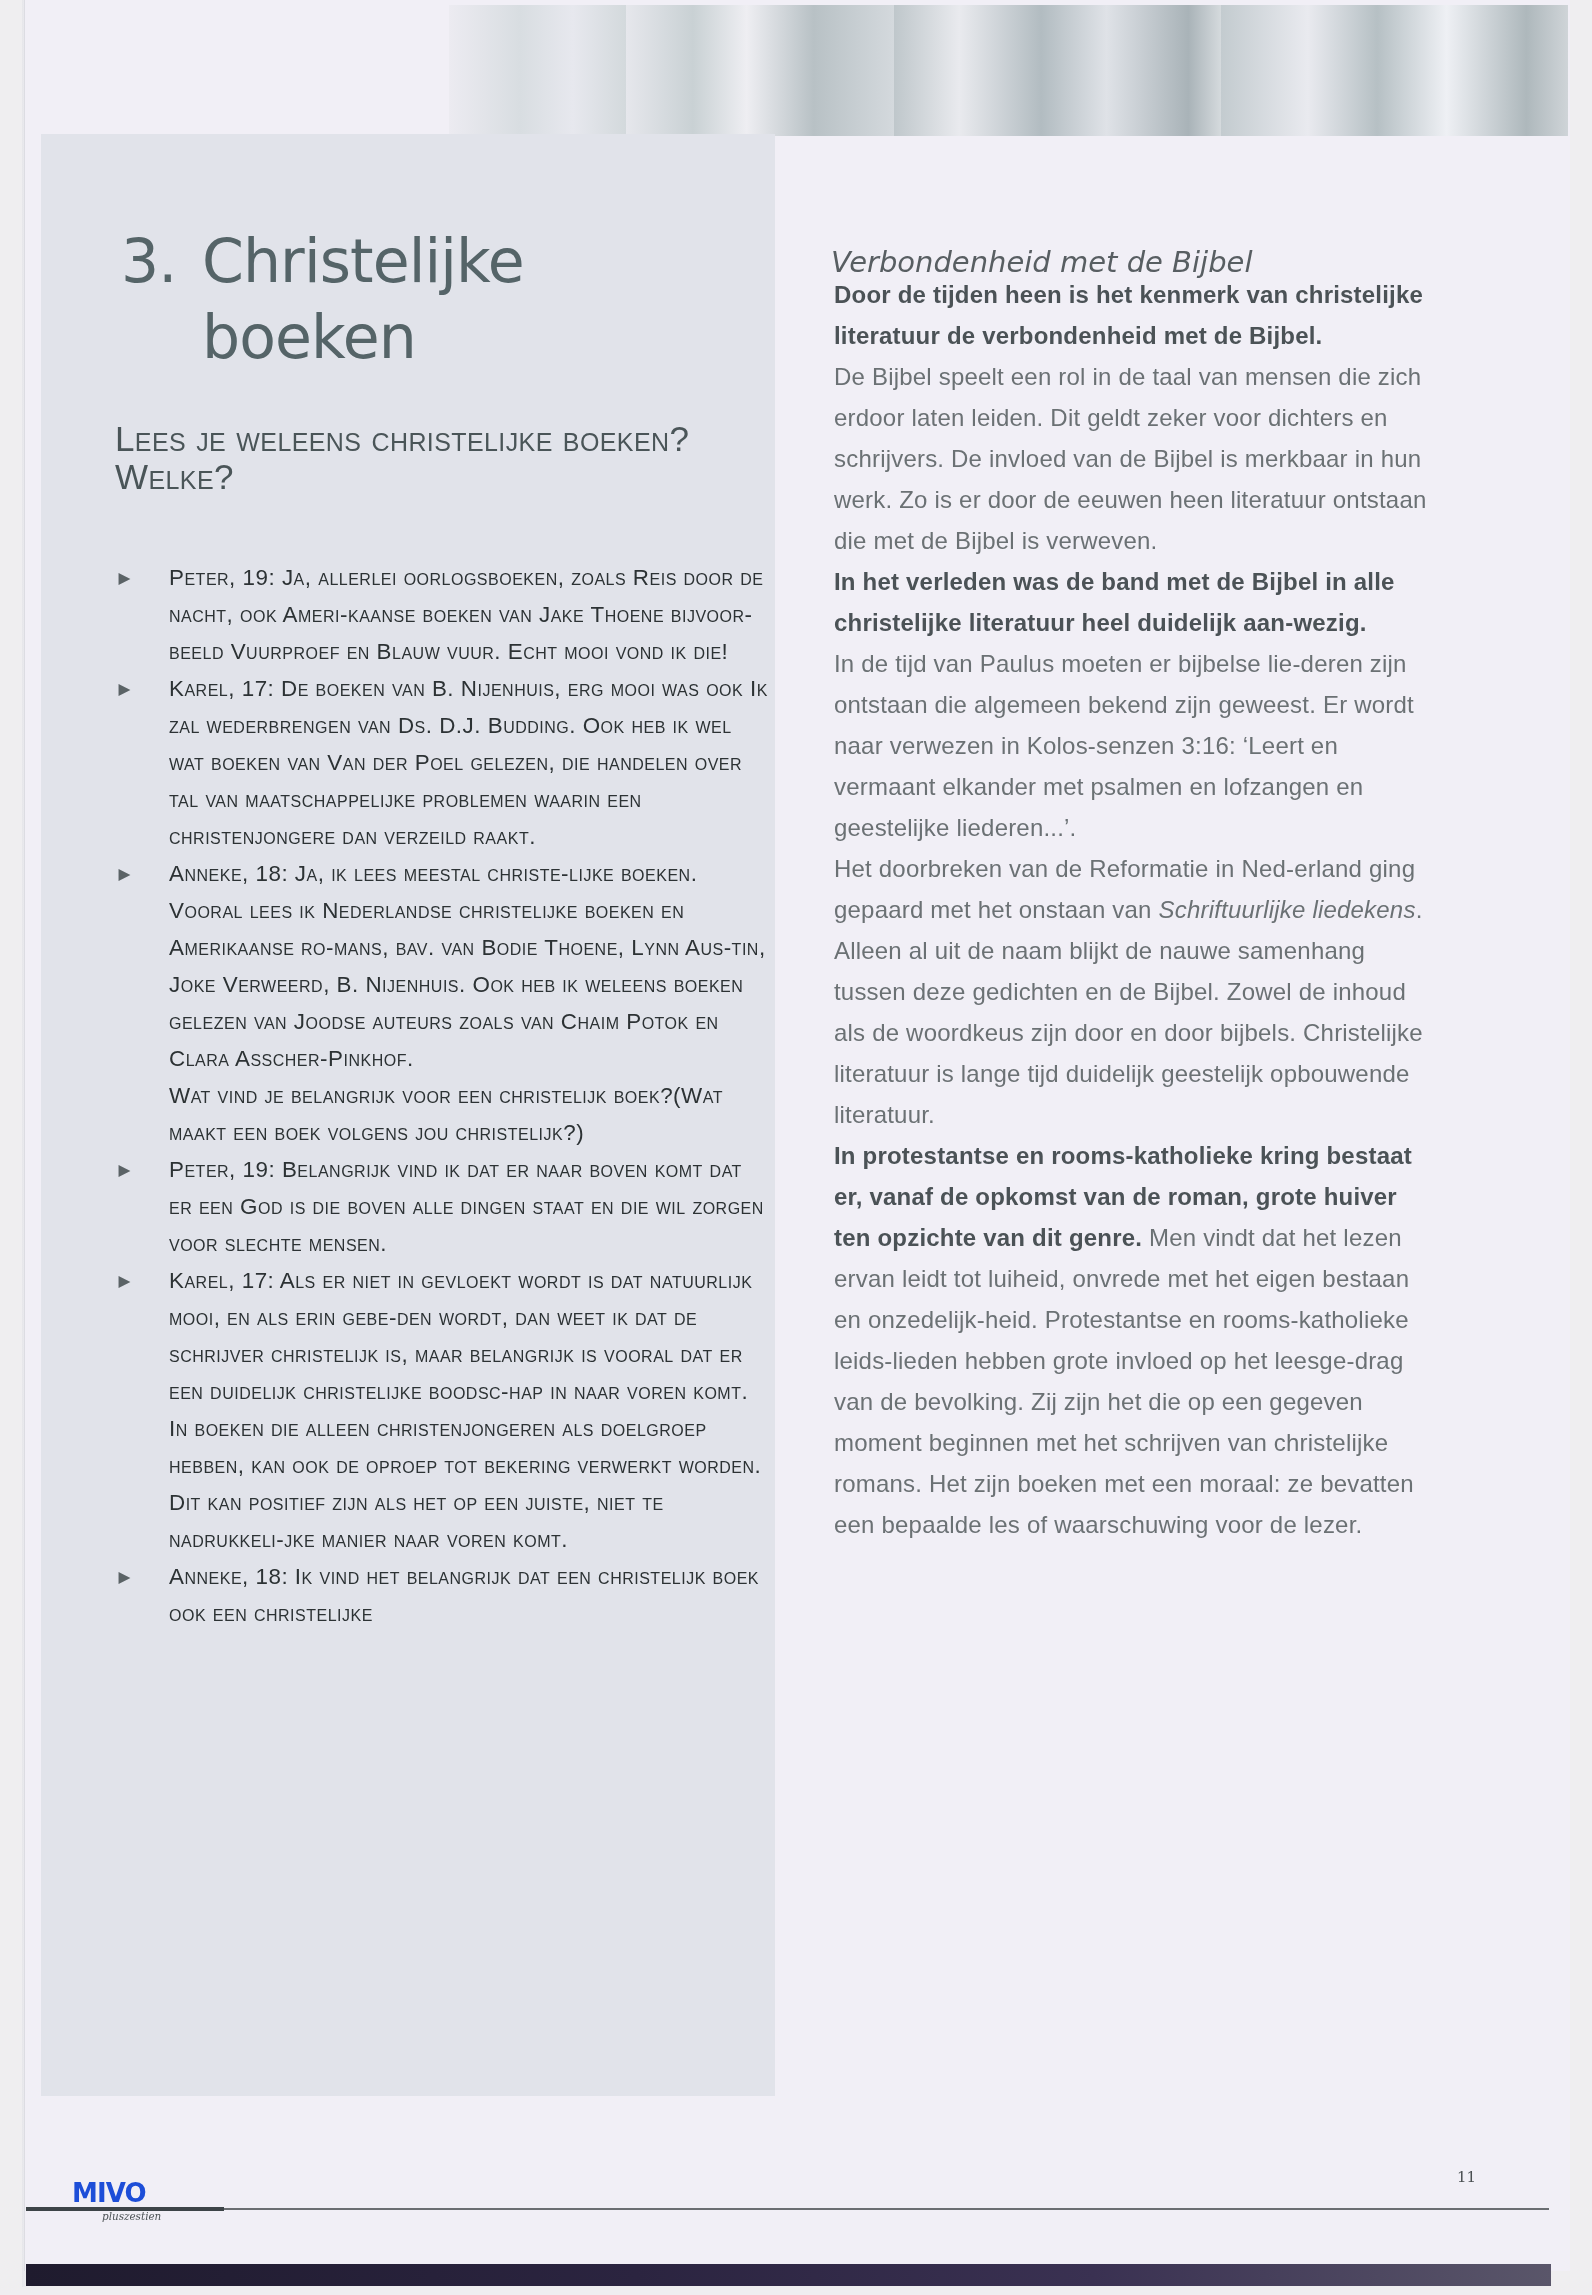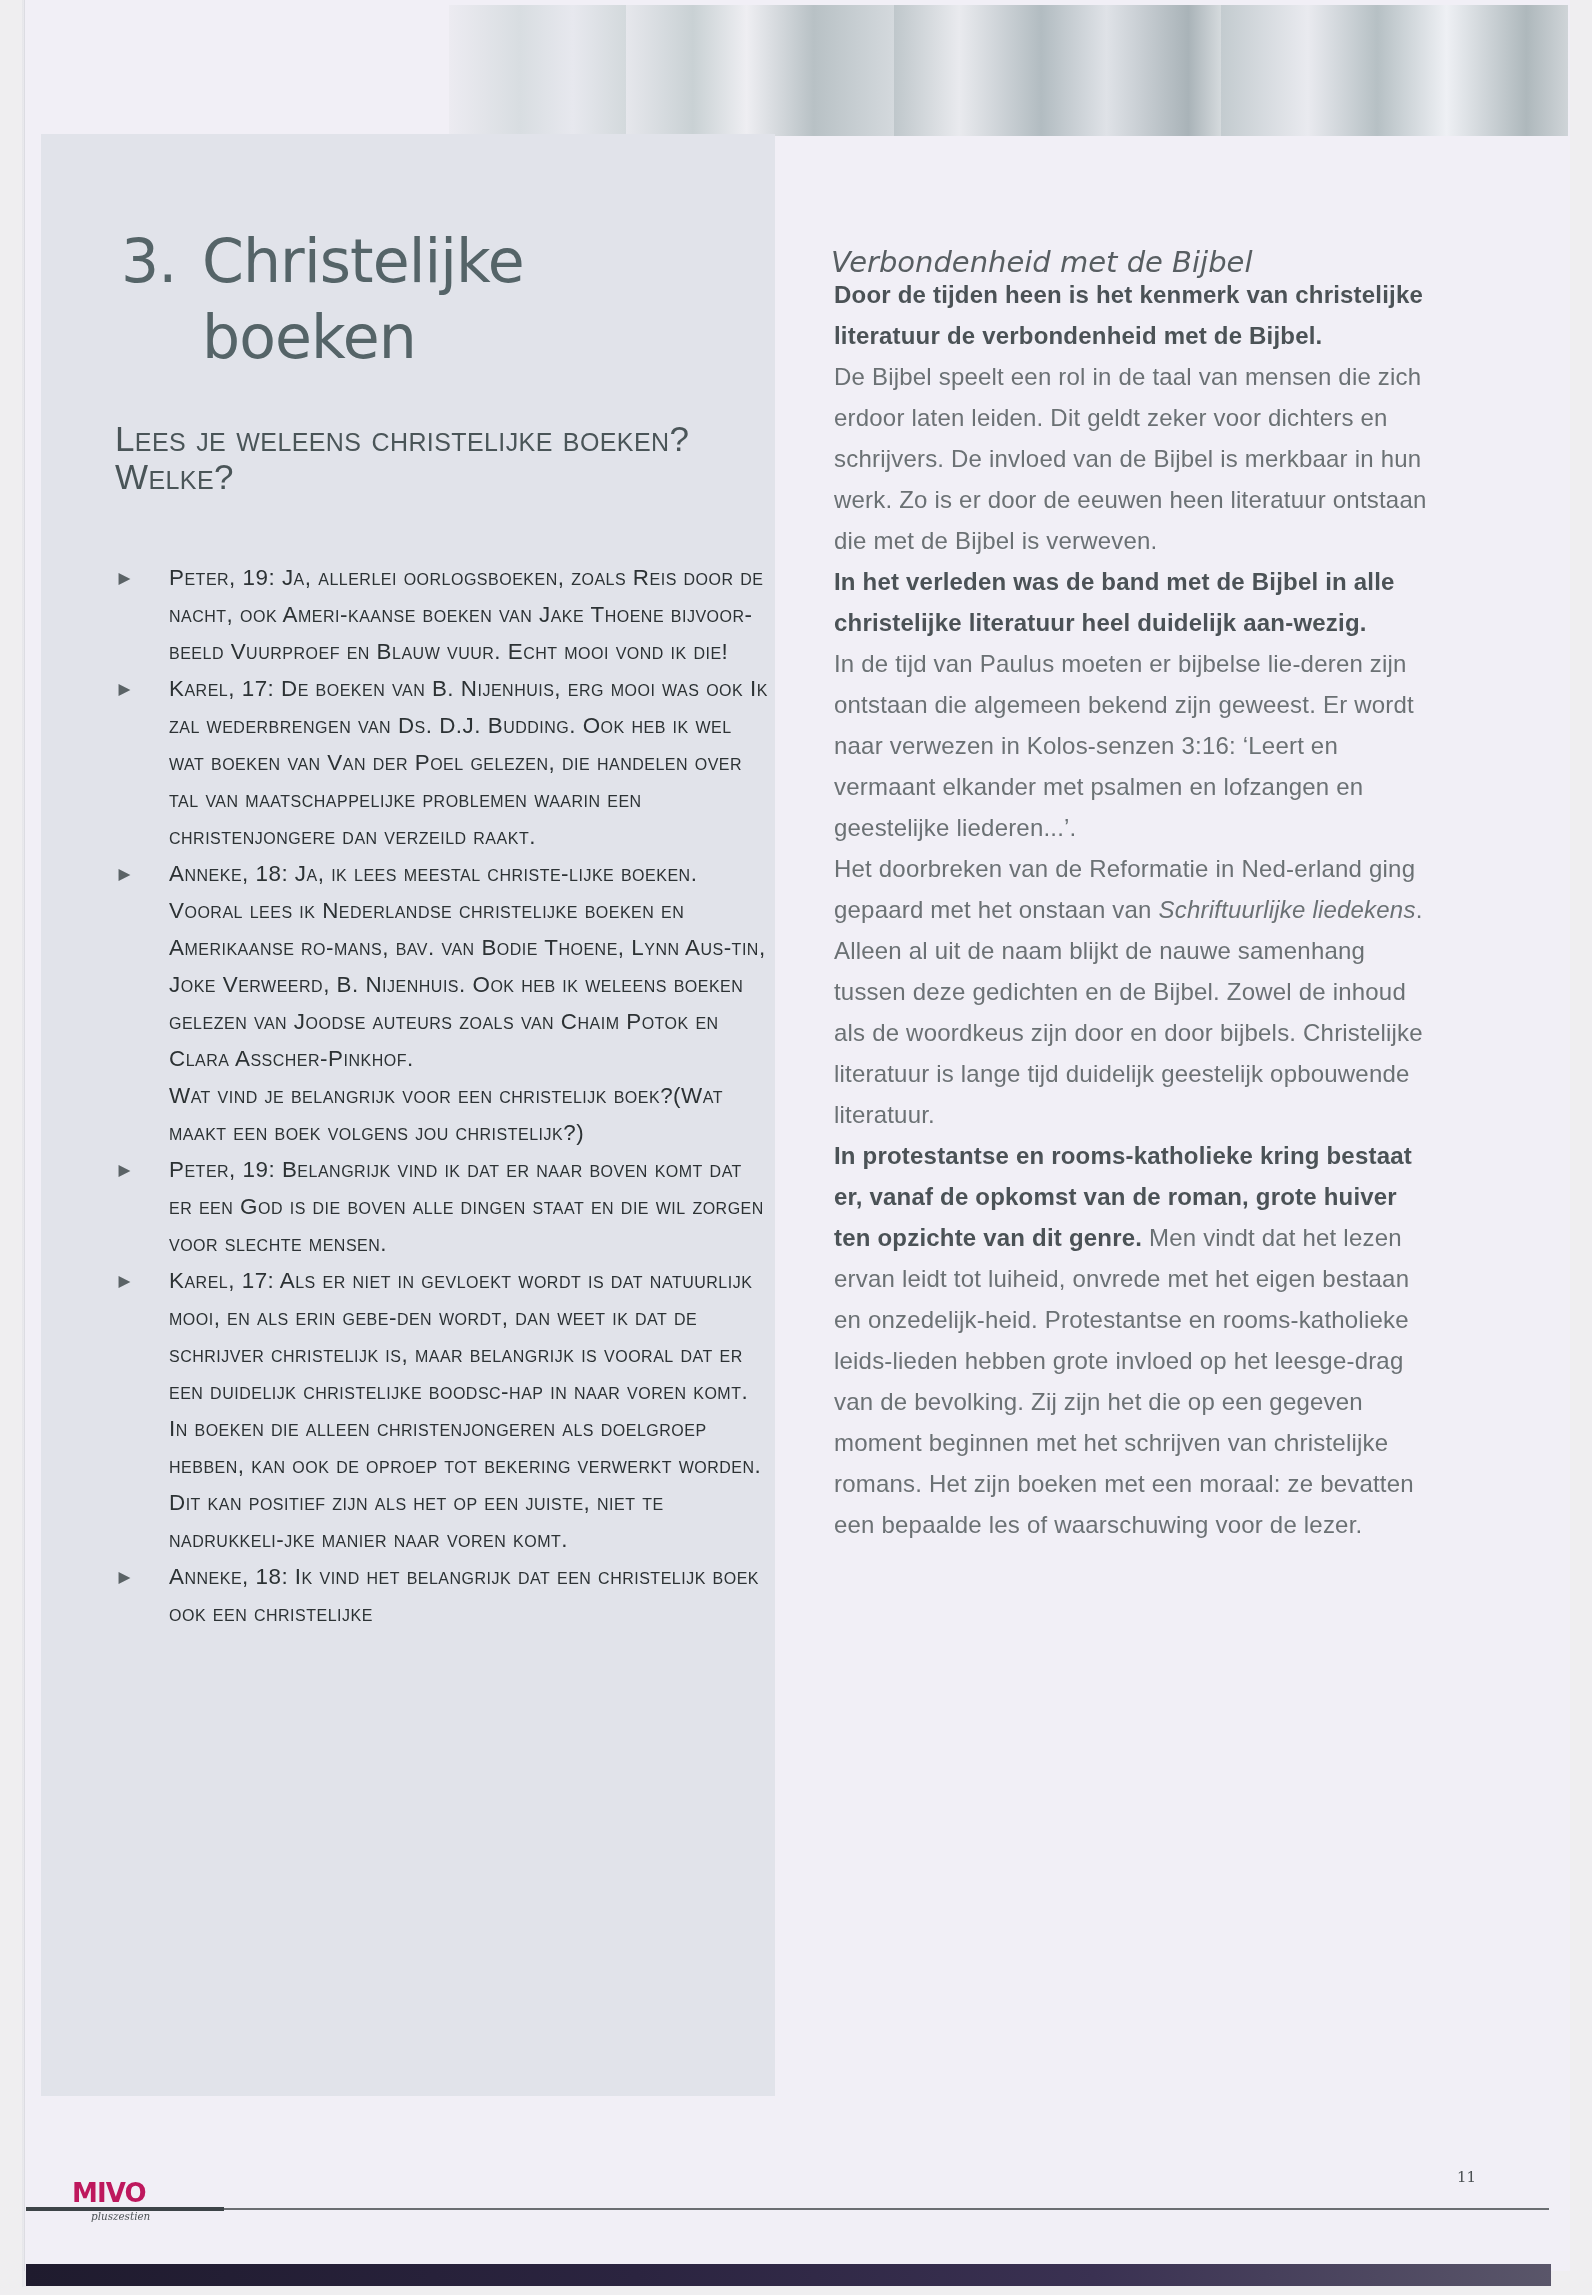--- a/index.html
+++ b/index.html
@@ -81,24 +81,24 @@
   .footer-rule {
     position: absolute; left: 26px; top: 2208px; width: 1523px; height: 1.7px;
     background: #6b6e72;
   }
   .footer-rule-thick {
     position: absolute; left: 26px; top: 2207px; width: 198px; height: 3.5px; background: #3d4448;
   }
   .logo {
     position: absolute; left: 72px; top: 2178px;
     font-family: "DejaVu Sans", sans-serif; font-weight: bold;
-    font-size: 26px; color: #be185d; letter-spacing: -0.9px; text-align: right;
+    font-size: 26px; color: #1d4ed8; letter-spacing: -0.9px; text-align: right;
   }
   .logo-sub {
-    position: absolute; left: 91px; top: 2210px;
+    position: absolute; left: 102px; top: 2210px;
     font-family: "DejaVu Serif", serif; font-style: italic;
     font-size: 10.4px; color: #4d5356;
   }
   .page-number {
     position: absolute; left: 1457px; top: 2168px;
     font-family: "DejaVu Serif", serif; font-size: 15px; color: #4a4f52; text-align: right;
   }
   .bottom-band {
     position: absolute; left: 26px; top: 2264px; width: 1525px; height: 22.4px;
     background: linear-gradient(90deg, #1f1b2e 0%, #2b2440 40%, #3a3152 70%, #5a566a 100%);

